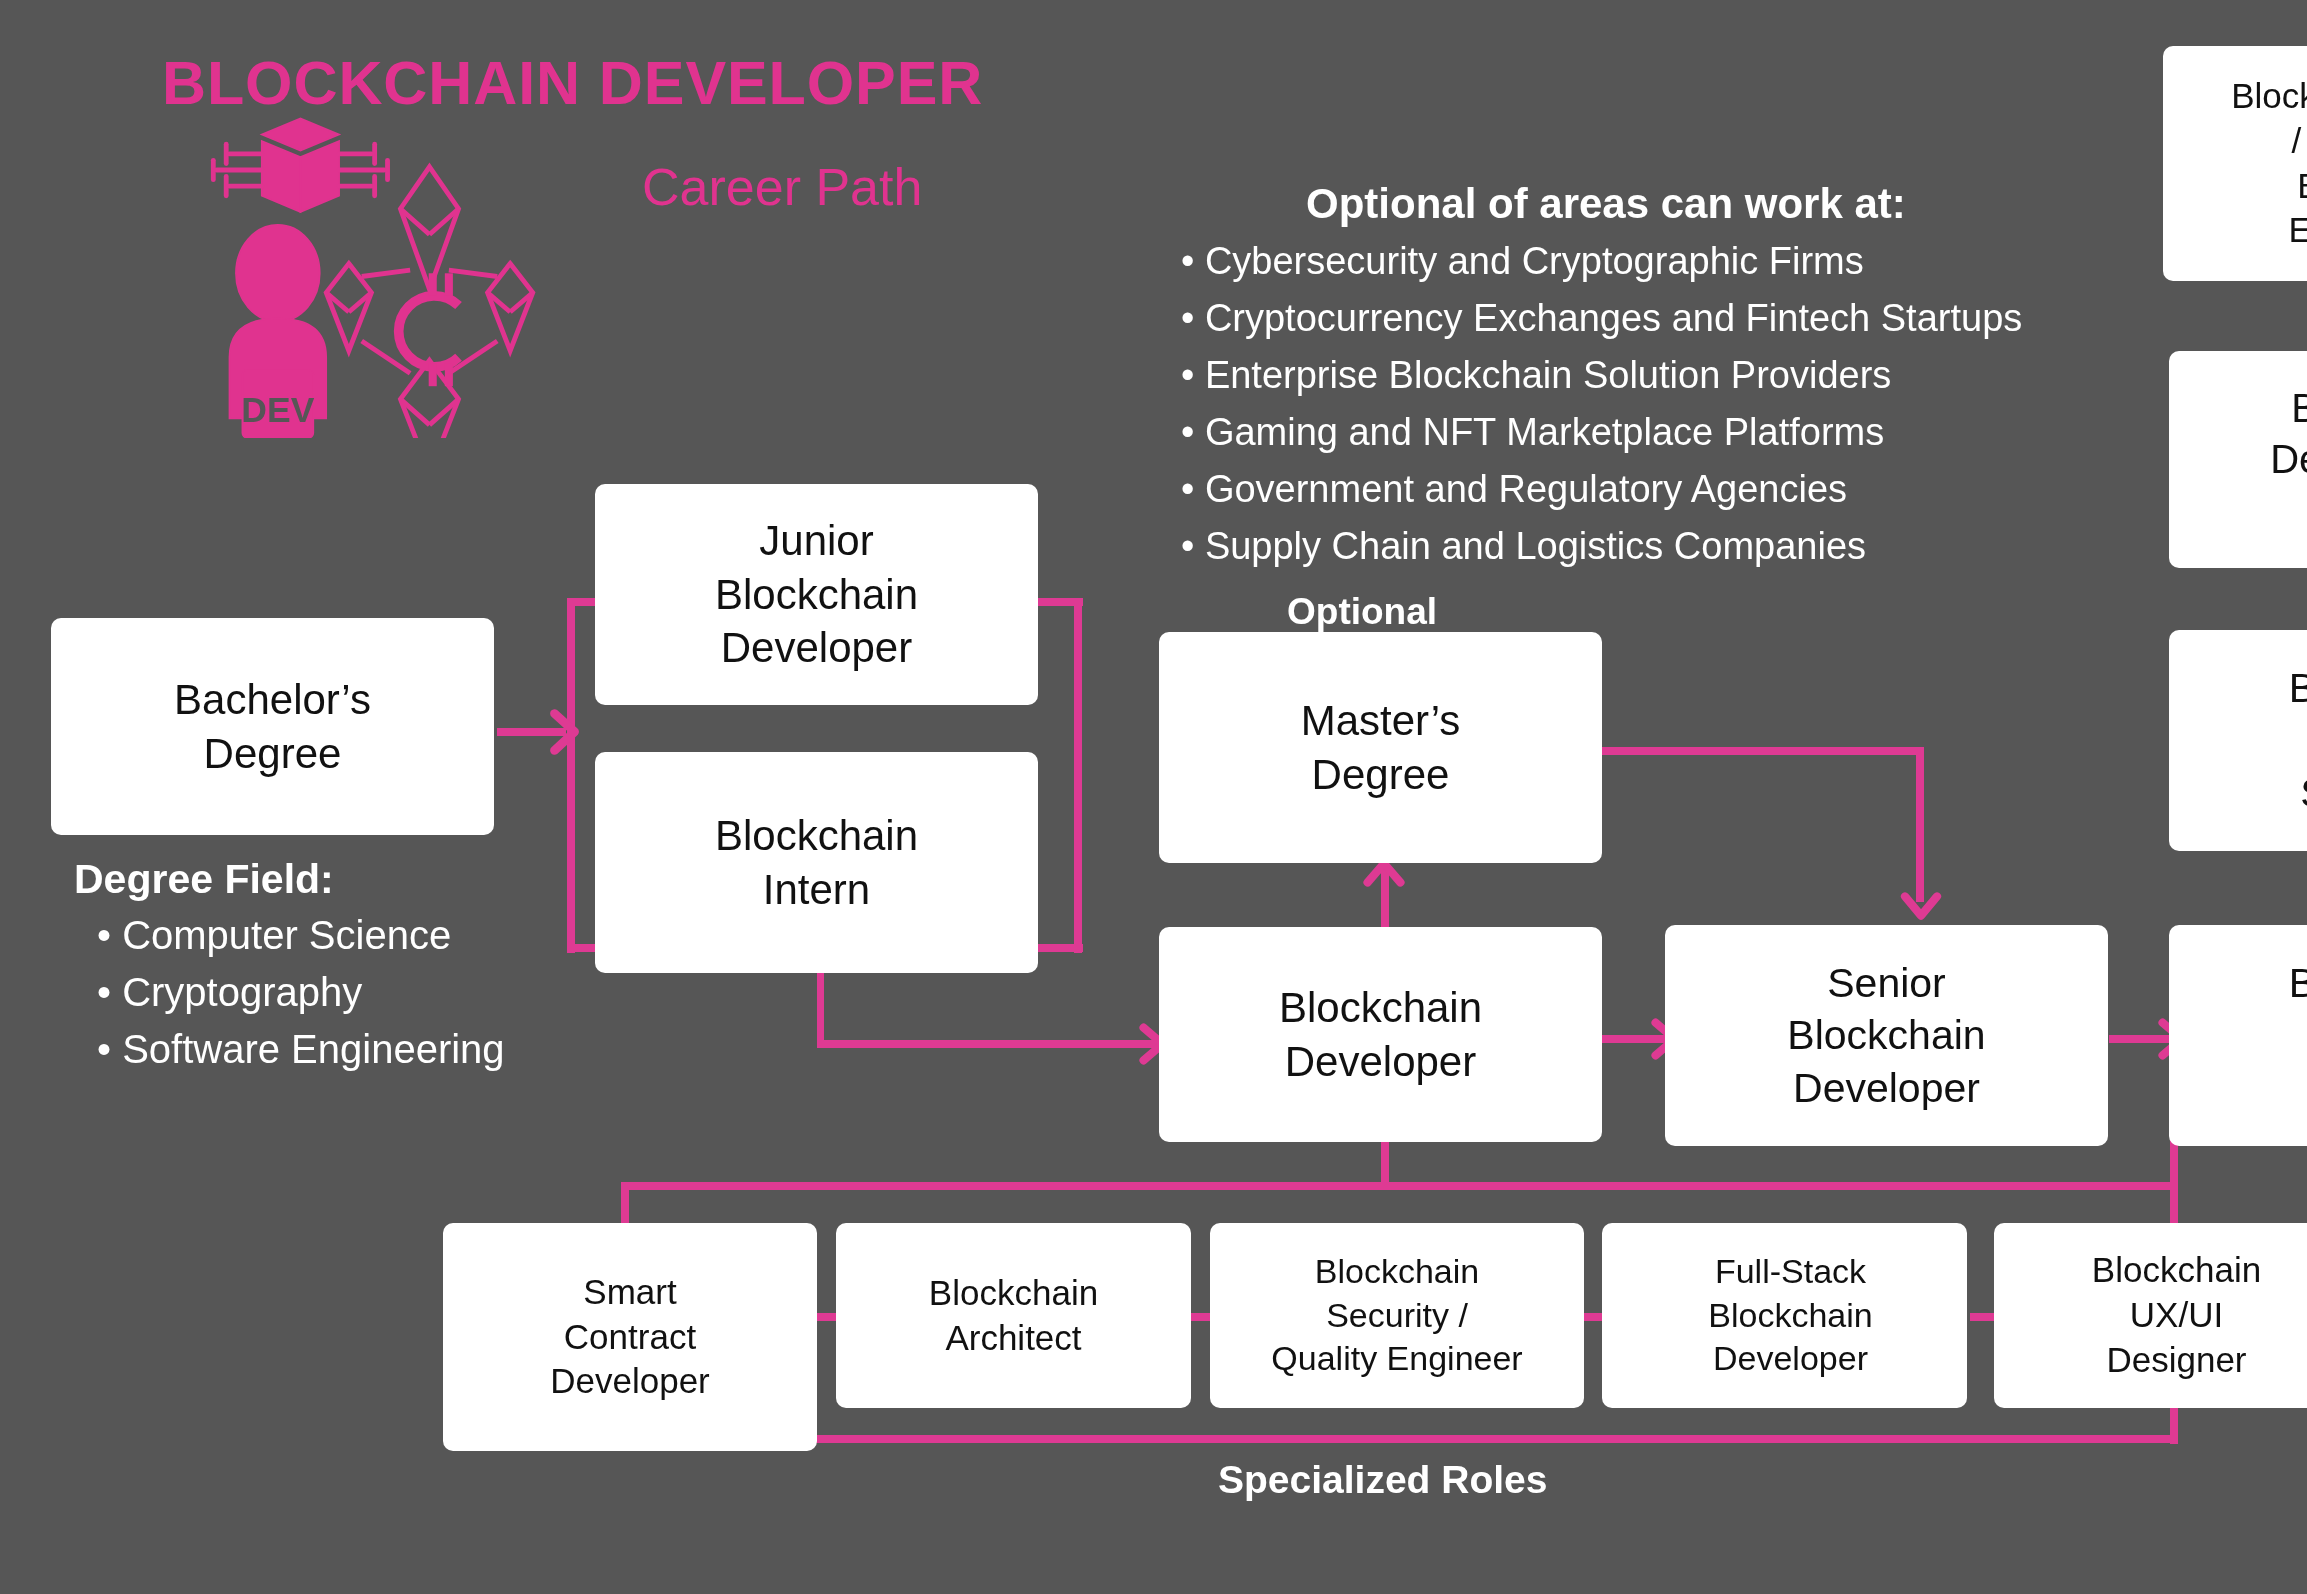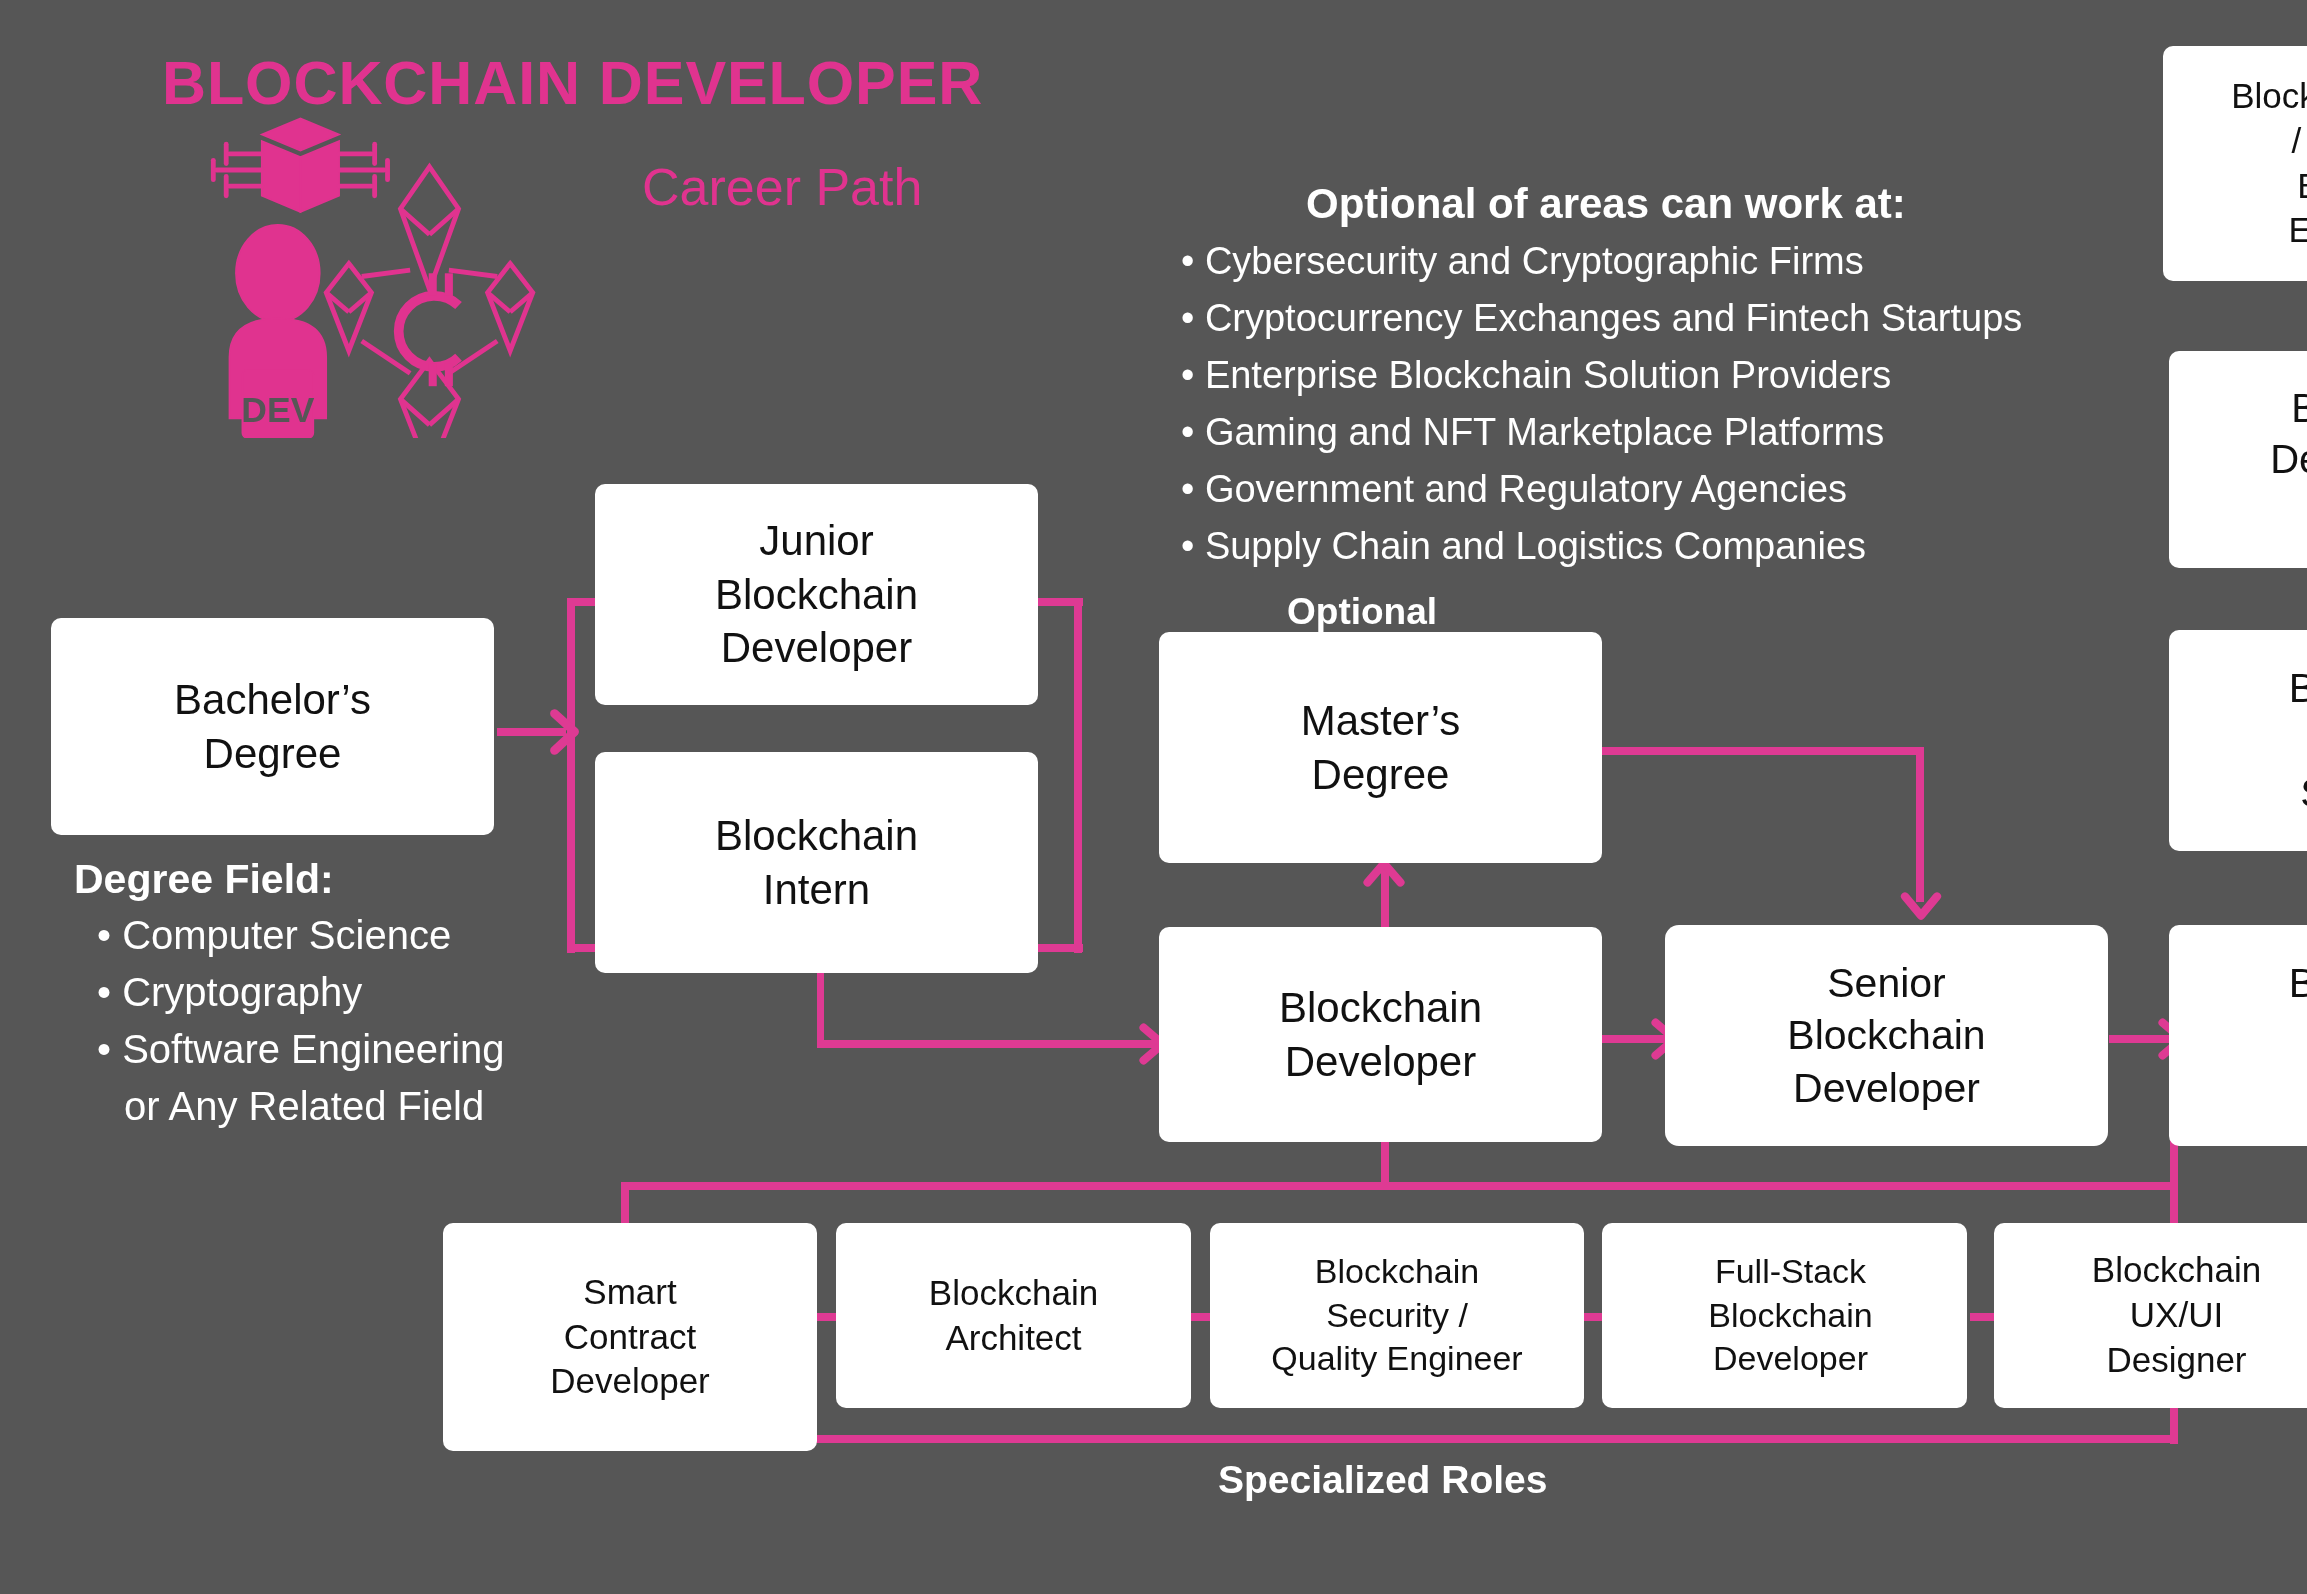--- a/index.html
+++ b/index.html
@@ -136,21 +136,20 @@
     <li>Gaming and NFT Marketplace Platforms</li>
     <li>Government and Regulatory Agencies</li>
     <li>Supply Chain and Logistics Companies</li>
   </ul>
 
   <div class="degree-head">Degree Field:</div>
   <ul class="degree-list">
     <li class="bullet">Computer Science</li>
     <li class="bullet">Cryptography</li>
     <li class="bullet">Software Engineering</li>
-    <li class="cont">or Any Related Field</li>
   </ul>
 
   <div class="optional-label">Optional</div>
   <div class="specialized-label">Specialized Roles</div>
 
   <div class="ln" style="left:497px;top:728px;width:69px;height:8.3px;"></div>
   <div class="arw" style="left:549px;top:708px;">
     <svg width="32" height="48" viewBox="0 0 70 105">
         <polyline points="12,12 56,52 12,93" fill="none" stroke="#DE3A93" stroke-width="19" stroke-linecap="round" stroke-linejoin="round"></polyline>
       </svg>
@@ -237,21 +236,21 @@
   <div class="node" style="left:1159px;top:632px;width:443px;height:231px;font-size:42px;">
     <span style="white-space:pre-line;">Master’s
 Degree</span>
   </div>
 
   <div class="node" style="left:1159px;top:927px;width:443px;height:215px;font-size:42px;">
     <span style="white-space:pre-line;">Blockchain
 Developer</span>
   </div>
 
-  <div class="node" style="left:1665px;top:925px;width:443px;height:221px;font-size:41px;border-radius:14px;">
+  <div class="node" style="left:1665px;top:925px;width:443px;height:221px;font-size:41px;">
     <span style="white-space:pre-line;">Senior
 Blockchain
 Developer</span>
   </div>
 
   <div class="node" style="left:2169px;top:925px;width:438px;height:221px;font-size:41px;">
     <span style="white-space:pre-line;">Blockchain
 Software
 Engineer</span>
   </div>

